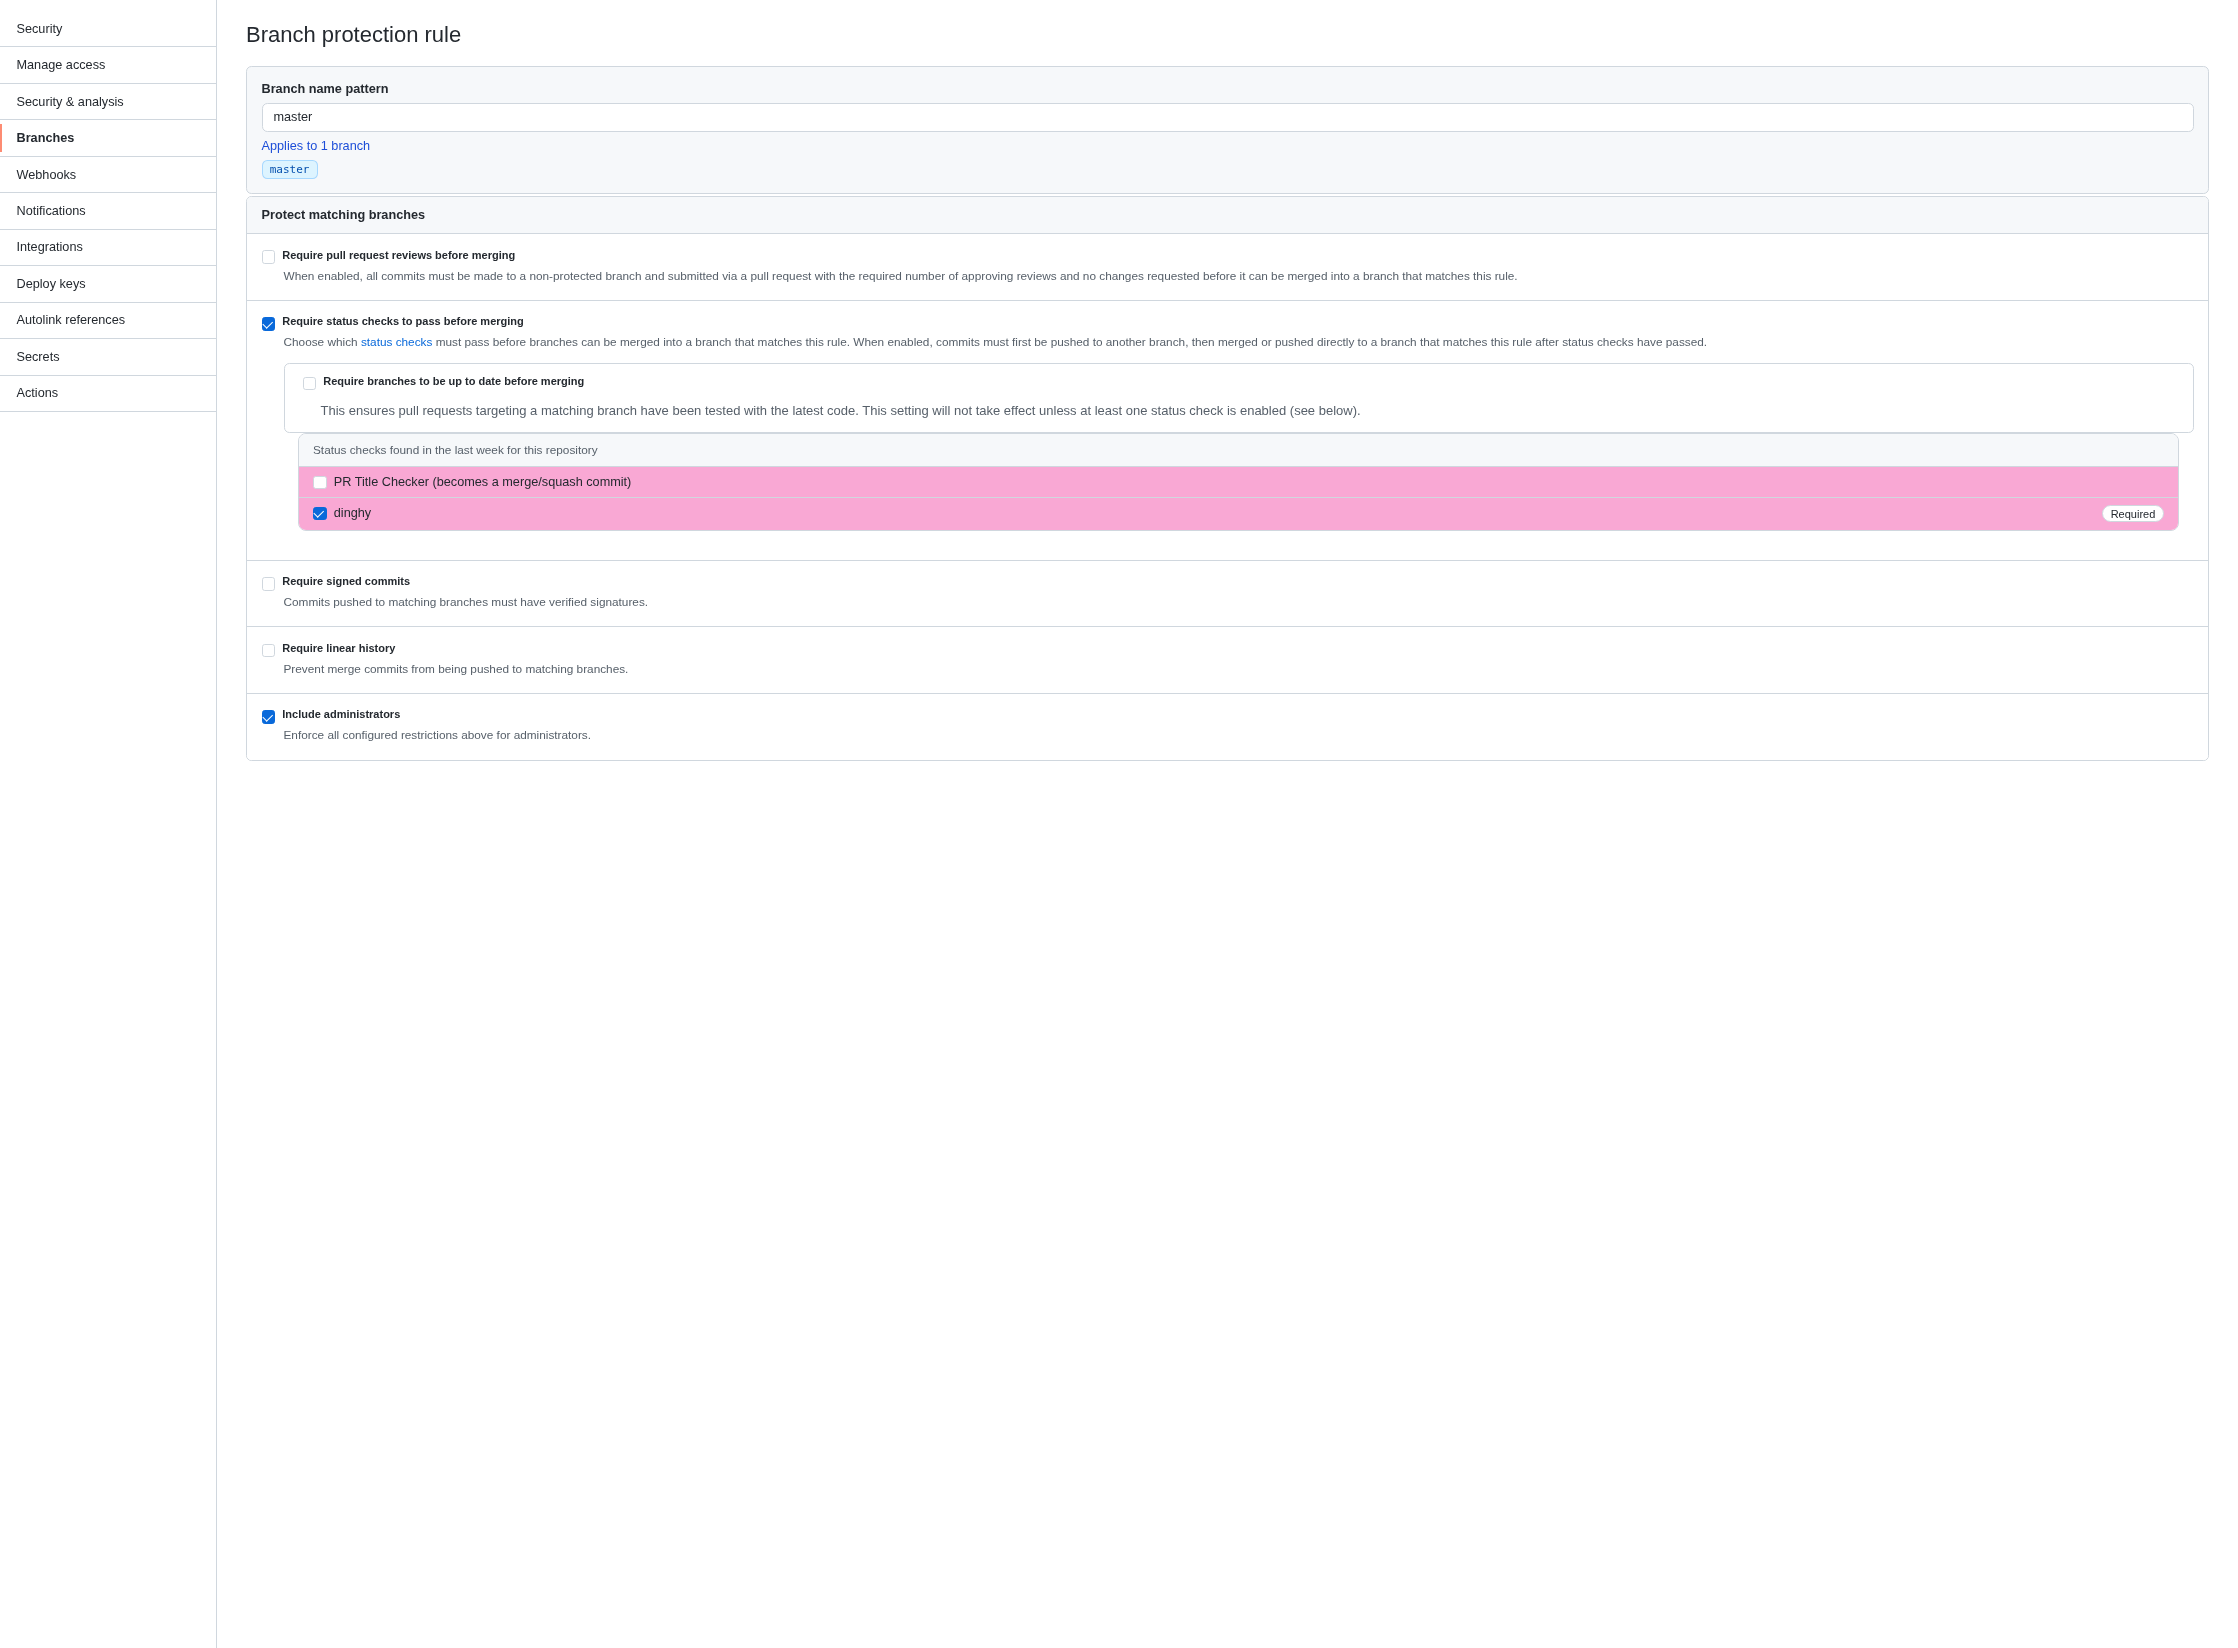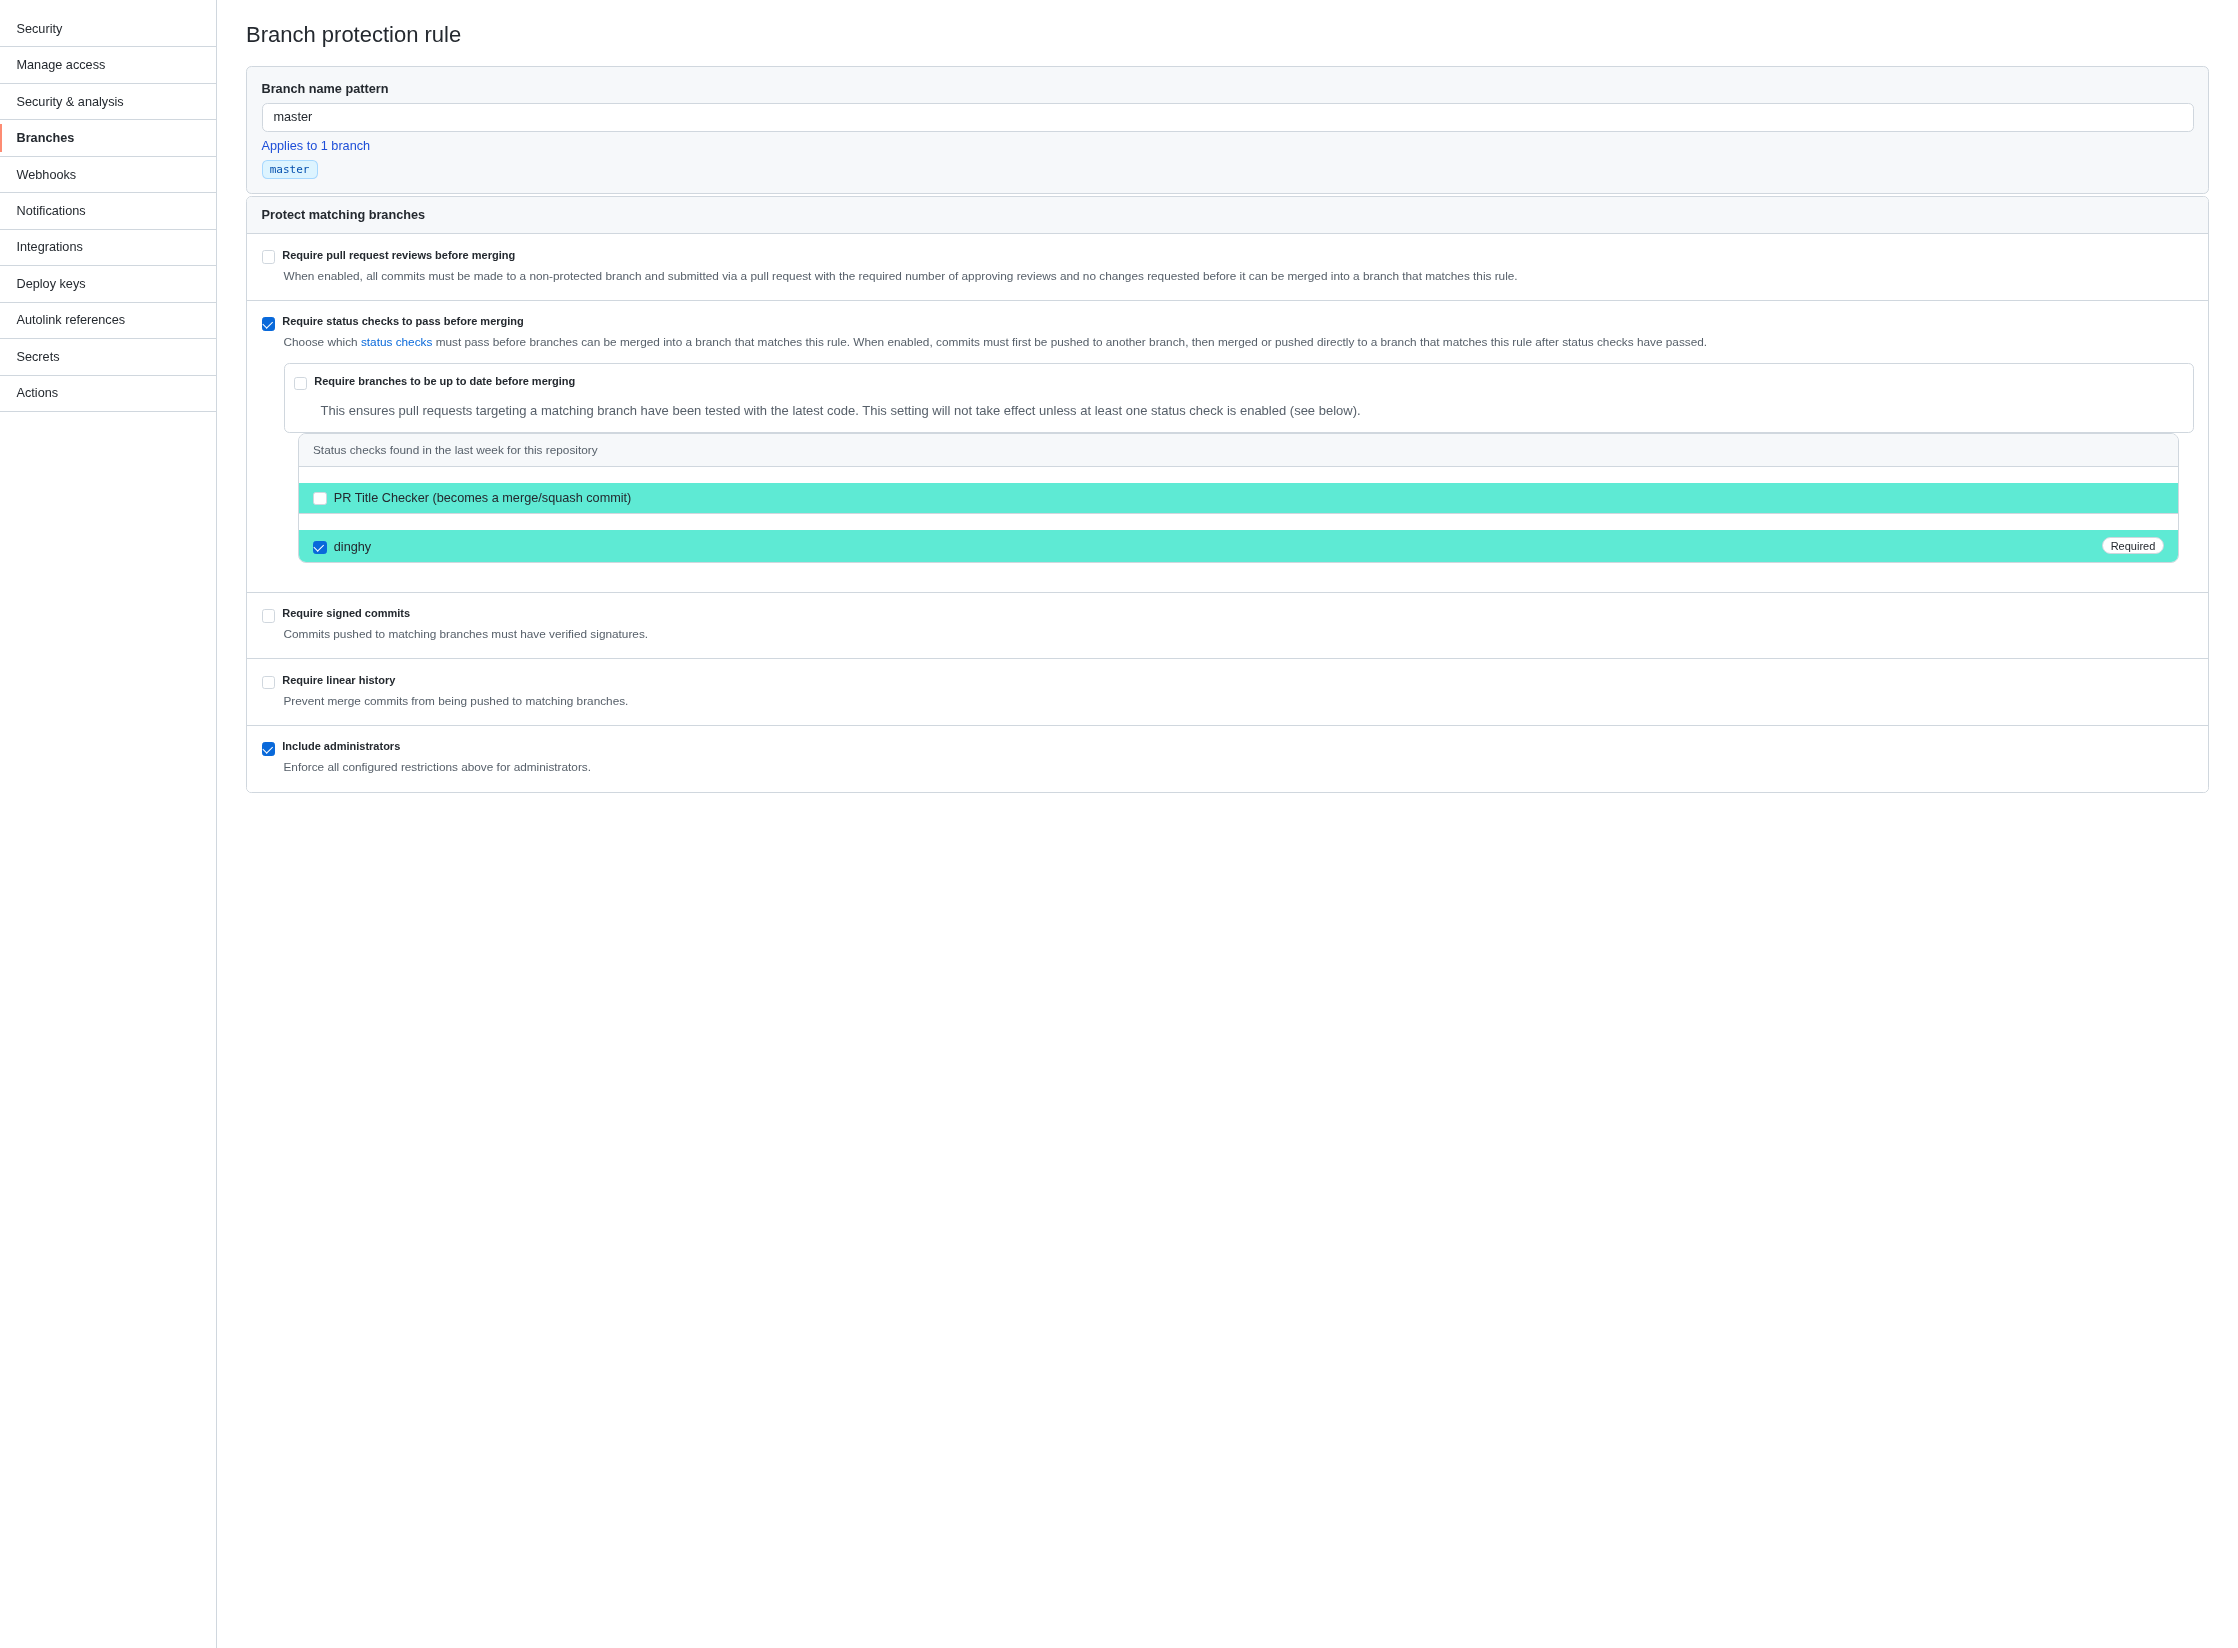--- a/index.html
+++ b/index.html
@@ -137,21 +137,21 @@
       margin-left: 22px;
       margin-top: 11px;
       border: 0.9px solid #d0d7de;
       border-radius: 5.4px;
       overflow: hidden;
     }
     .rule-nested-header {
       display: flex;
       align-items: flex-start;
       gap: 7.2px;
-      padding: 11px 9px;
+      padding: 11px 18px;
     }
     .rule-nested-desc {
       padding: 0 14.5px 11px 36px;
       font-size: 13px;
       color: #57606a;
       line-height: 1.5;
     }
 
     
     .status-checks-box {
@@ -162,26 +162,25 @@
     }
     .status-checks-header {
       padding: 9px 14.5px;
       font-size: 11.8px;
       color: #57606a;
       background: #f6f8fa;
       border-bottom: 0.9px solid #d0d7de;
     }
     .status-check-row {
       display: flex;
-      align-items: flex-end;
+      align-items: flex-start;
       justify-content: space-between;
       padding: 7.2px 14.5px;
       border-bottom: 0.9px solid #d0d7de;
-      background: #5eead4;
-      margin-top: 16px;
+      background: #f9a8d4;
     }
     .status-check-row:last-child {
       border-bottom: none;
     }
     .status-check-left {
       display: flex;
       align-items: center;
       gap: 7.2px;
     }
     .required-badge {

